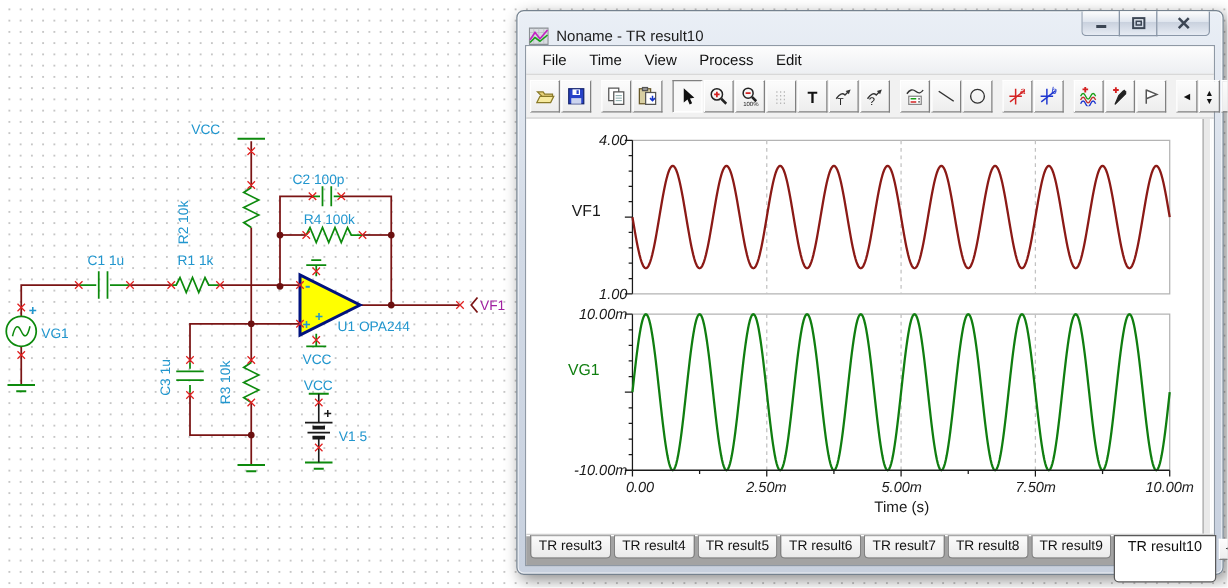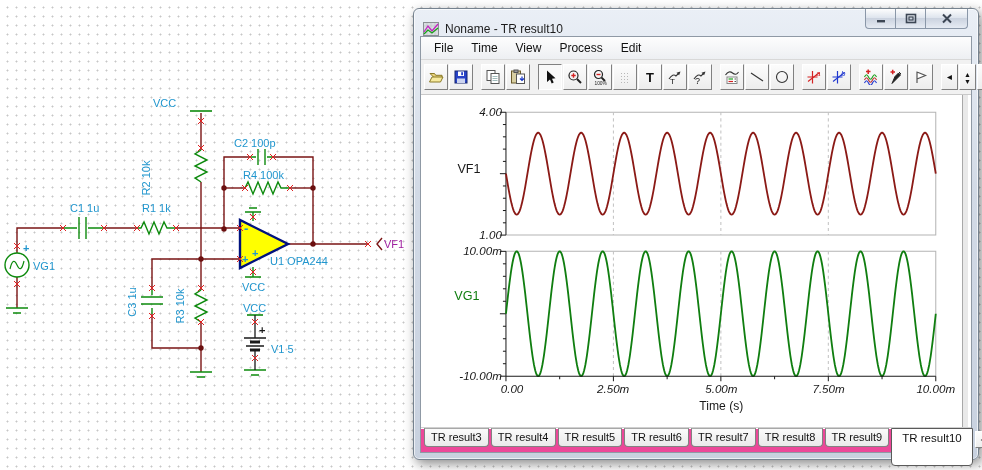--- a/index.html
+++ b/index.html
@@ -58,21 +58,21 @@
   .client{
     flex:1 1 auto;position:relative;background:#ffffff;
     border-bottom:1px solid #d0d0d0;overflow:hidden;
   }
   .right-strip{
     position:absolute;top:0;bottom:0;right:2px;width:5px;
     background:#E9E9E9;border-left:1px solid #a8a8a8;border-right:1px solid #ffffff;
   }
   .chart-svg{position:absolute;left:0;top:0;}
   .tabbar{
-    height:23px;flex:0 0 23px;background:#ec4899;display:flex;align-items:flex-start;
+    height:23px;flex:0 0 23px;background:#a3a3a3;display:flex;align-items:flex-start;
     padding:0 3px;border-top:1px solid #ffffff;
   }
   .tab{
     font-size:11px;color:#111;padding:2px 6px 3px;margin-right:2px;margin-top:-1px;
     background:linear-gradient(#FBFBFB,#EAEAEA);
     border:1px solid #828282;border-top-color:#a8a8a8;
     border-radius:0 0 4px 4px;white-space:nowrap;
   }
   .tab.active{
     background:#ffffff;padding:3px 10px 21px;font-size:11.5px;

